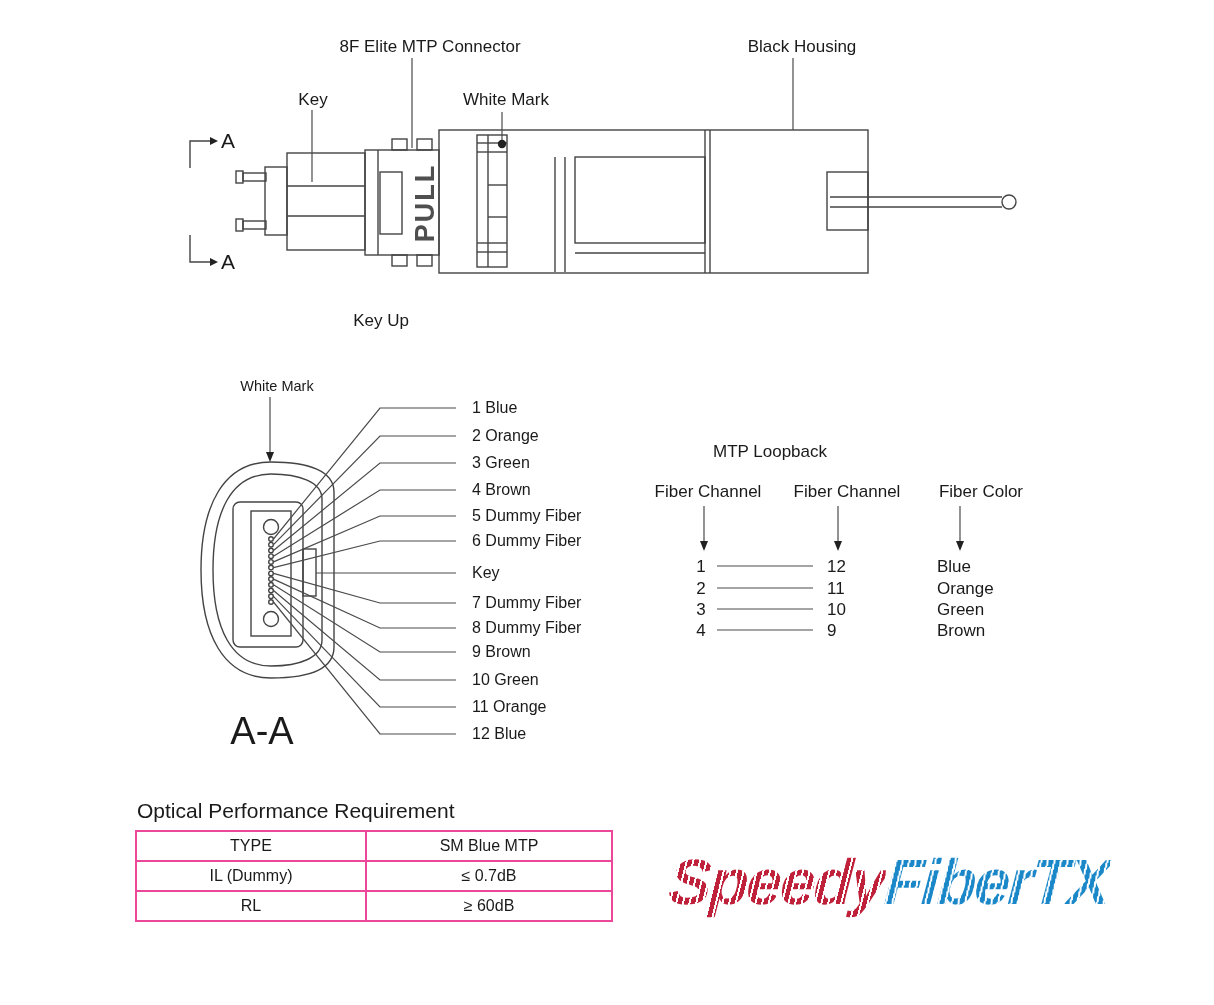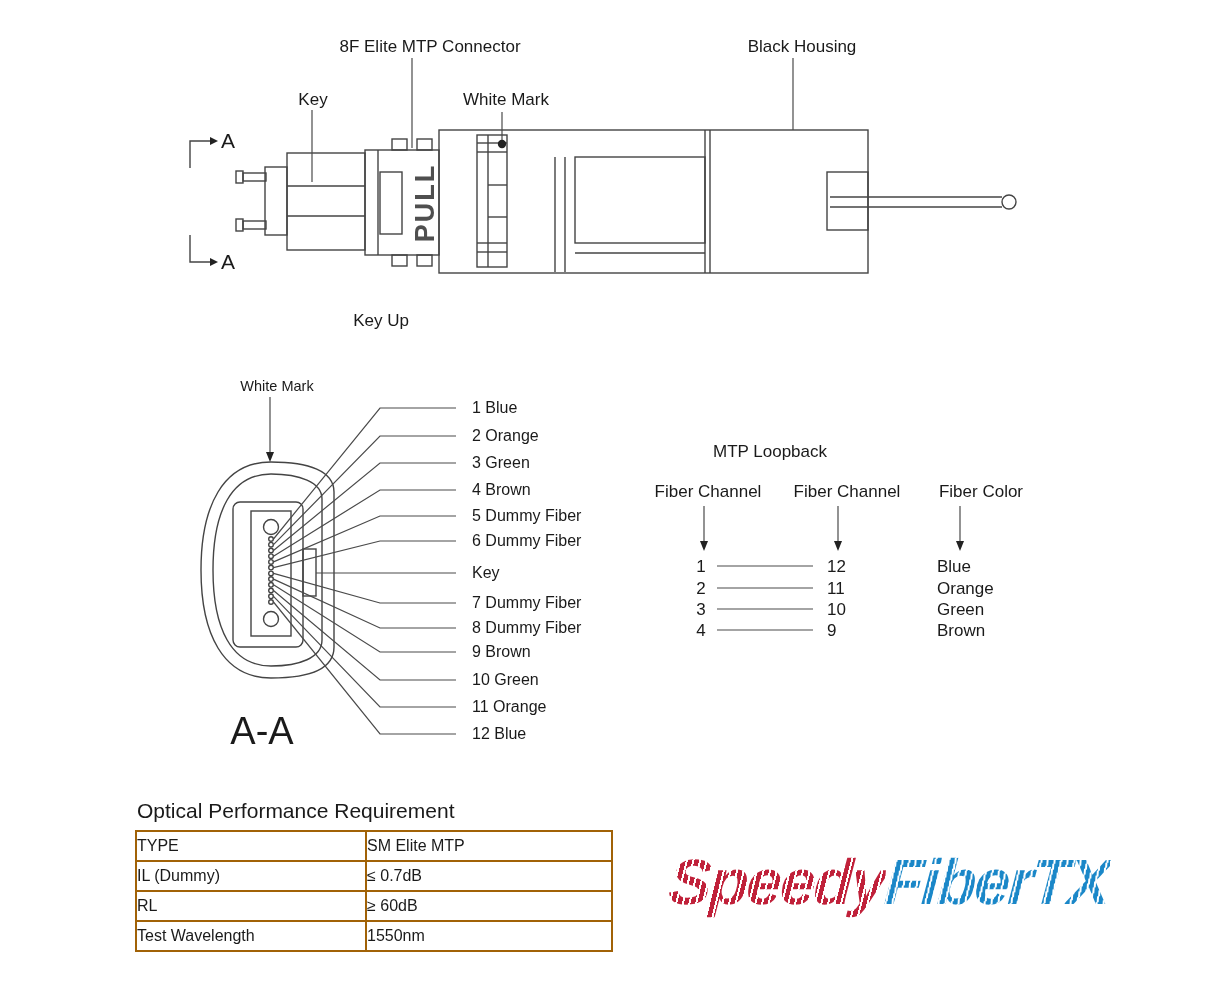--- a/index.html
+++ b/index.html
@@ -15,21 +15,21 @@
   .lbl-mid{font-size:16px;}
   .pull{font-size:27px;font-weight:bold;fill:#4f4f4f;letter-spacing:2px;}
   .aati{font-size:38px;}
   .secA{font-size:21px;}
   .wm2{font-size:14.5px;}
   .loop{font-size:17px;}
   
   .perf{position:absolute;left:135px;top:799px;width:478px;}
   .perf-title{font-size:21px;margin:0 0 7px 2px;}
   table.perf-table{border-collapse:collapse;width:478px;table-layout:fixed;}
-  table.perf-table td{border:2px solid #a16207;height:28px;text-align:left;
+  table.perf-table td{border:2px solid #ec4899;height:28px;text-align:center;
       font-size:16px;padding:0;margin-left:32px;}
   td.c1{width:228px;}
   
   .logo{position:absolute;left:668px;top:845px;width:520px;height:105px;
         font-size:64px;font-weight:bold;font-style:italic;letter-spacing:-2px;
         transform:skewX(-4deg);white-space:nowrap;}
   .logo-red{color:#c0213a;}
   .logo-blue{color:#1a87c8;}
   @supports (-webkit-background-clip: text) {
     .logo-red{background-image:repeating-linear-gradient(100deg,#c0213a 0 4.5px,#ffffff 4.5px 6.5px);
@@ -220,33 +220,29 @@
     </g>
   </g>
 </svg>
 
 <div class="perf">
   <div class="perf-title">Optical Performance Requirement</div>
   <table class="perf-table">
     <tbody>
       <tr>
         <td class="c1">TYPE</td>
-        <td>SM Elite MTP</td>
+        <td>SM Blue MTP</td>
       </tr>
       <tr>
         <td class="c1">IL (Dummy)</td>
         <td>≤ 0.7dB</td>
       </tr>
       <tr>
         <td class="c1">RL</td>
         <td>≥ 60dB</td>
       </tr>
-      <tr>
-        <td class="c1">Test Wavelength</td>
-        <td>1550nm</td>
-      </tr>
     </tbody>
   </table>
 </div>
 
 <div class="logo">
   <span class="logo-red">Speedy</span><span class="logo-blue">FiberTX</span>
 </div>
 
 </body></html>

